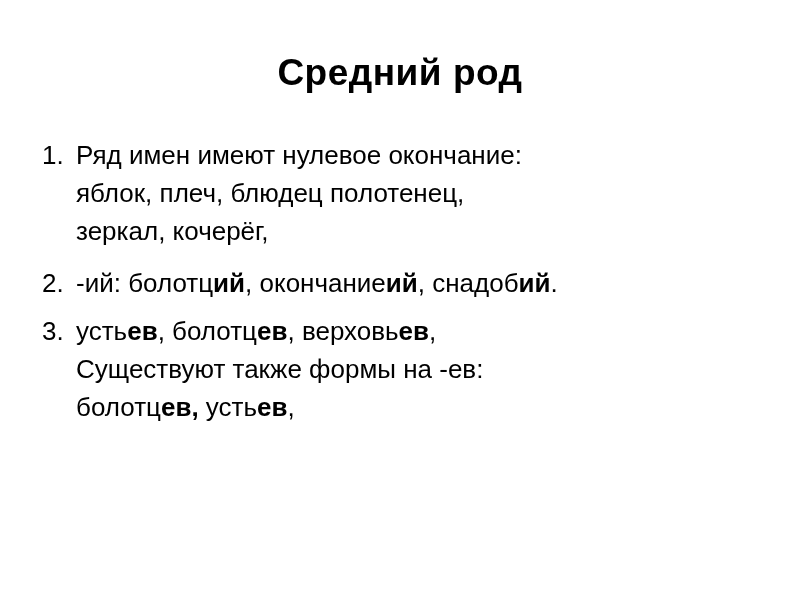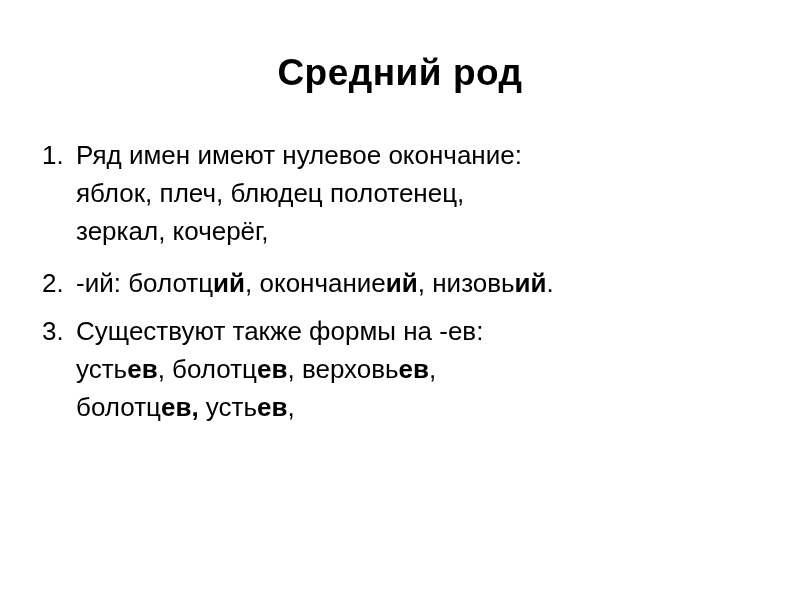--- a/index.html
+++ b/index.html
@@ -85,33 +85,33 @@
         <div class="line">
           <span class="ital">зеркал, кочерёг,</span>
         </div>
       </div>
     </div>
 
     <div class="item gap-2">
       <div class="item-num">2.</div>
       <div class="item-body">
         <div class="line">
-          <span class="ital">-ий</span><span>: </span><span class="ital">болотц</span><span class="ital-bold">ий</span><span class="ital">, окончание</span><span class="ital-bold">ий</span><span class="ital">, низовь</span><span class="ital-bold">ий</span><span class="ital">.</span>
+          <span class="ital">-ий</span><span>: </span><span class="ital">болотц</span><span class="ital-bold">ий</span><span class="ital">, окончание</span><span class="ital-bold">ий</span><span class="ital">, снадоб</span><span class="ital-bold">ий</span><span class="ital">.</span>
         </div>
       </div>
     </div>
 
     <div class="item gap-3">
       <div class="item-num">3.</div>
       <div class="item-body">
         <div class="line">
-          <span>Существуют также формы на </span><span class="ital">-ев:</span>
+          <span class="ital">усть</span><span class="ital-bold">ев</span><span class="ital">, болотц</span><span class="ital-bold">ев</span><span class="ital">, верховь</span><span class="ital-bold">ев</span><span class="ital">,</span>
         </div>
         <div class="line">
-          <span class="ital">усть</span><span class="ital-bold">ев</span><span class="ital">, болотц</span><span class="ital-bold">ев</span><span class="ital">, верховь</span><span class="ital-bold">ев</span><span class="ital">,</span>
+          <span>Существуют также формы на </span><span class="ital">-ев:</span>
         </div>
         <div class="line">
           <span class="ital">болотц</span><span class="ital-bold">ев, </span><span class="ital">усть</span><span class="ital-bold">ев</span><span class="ital">,</span>
         </div>
       </div>
     </div>
 
   </div>
 </div>
 

